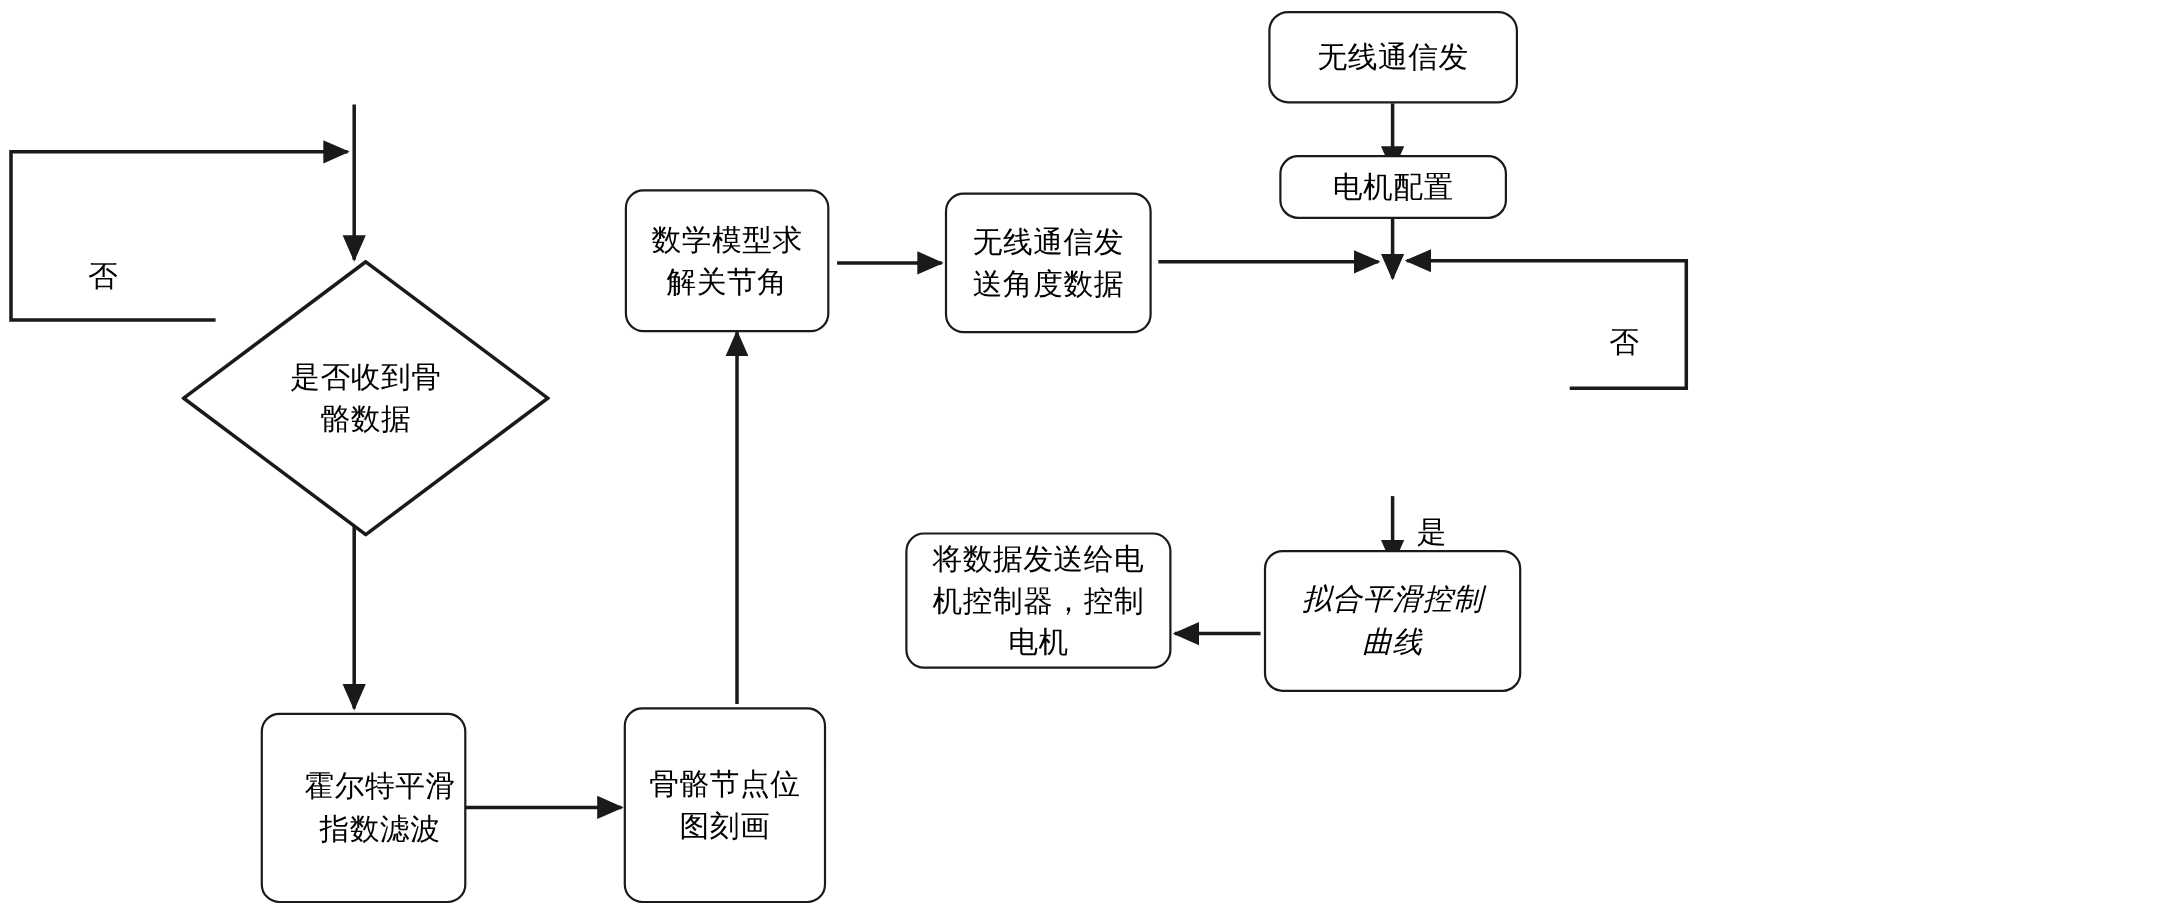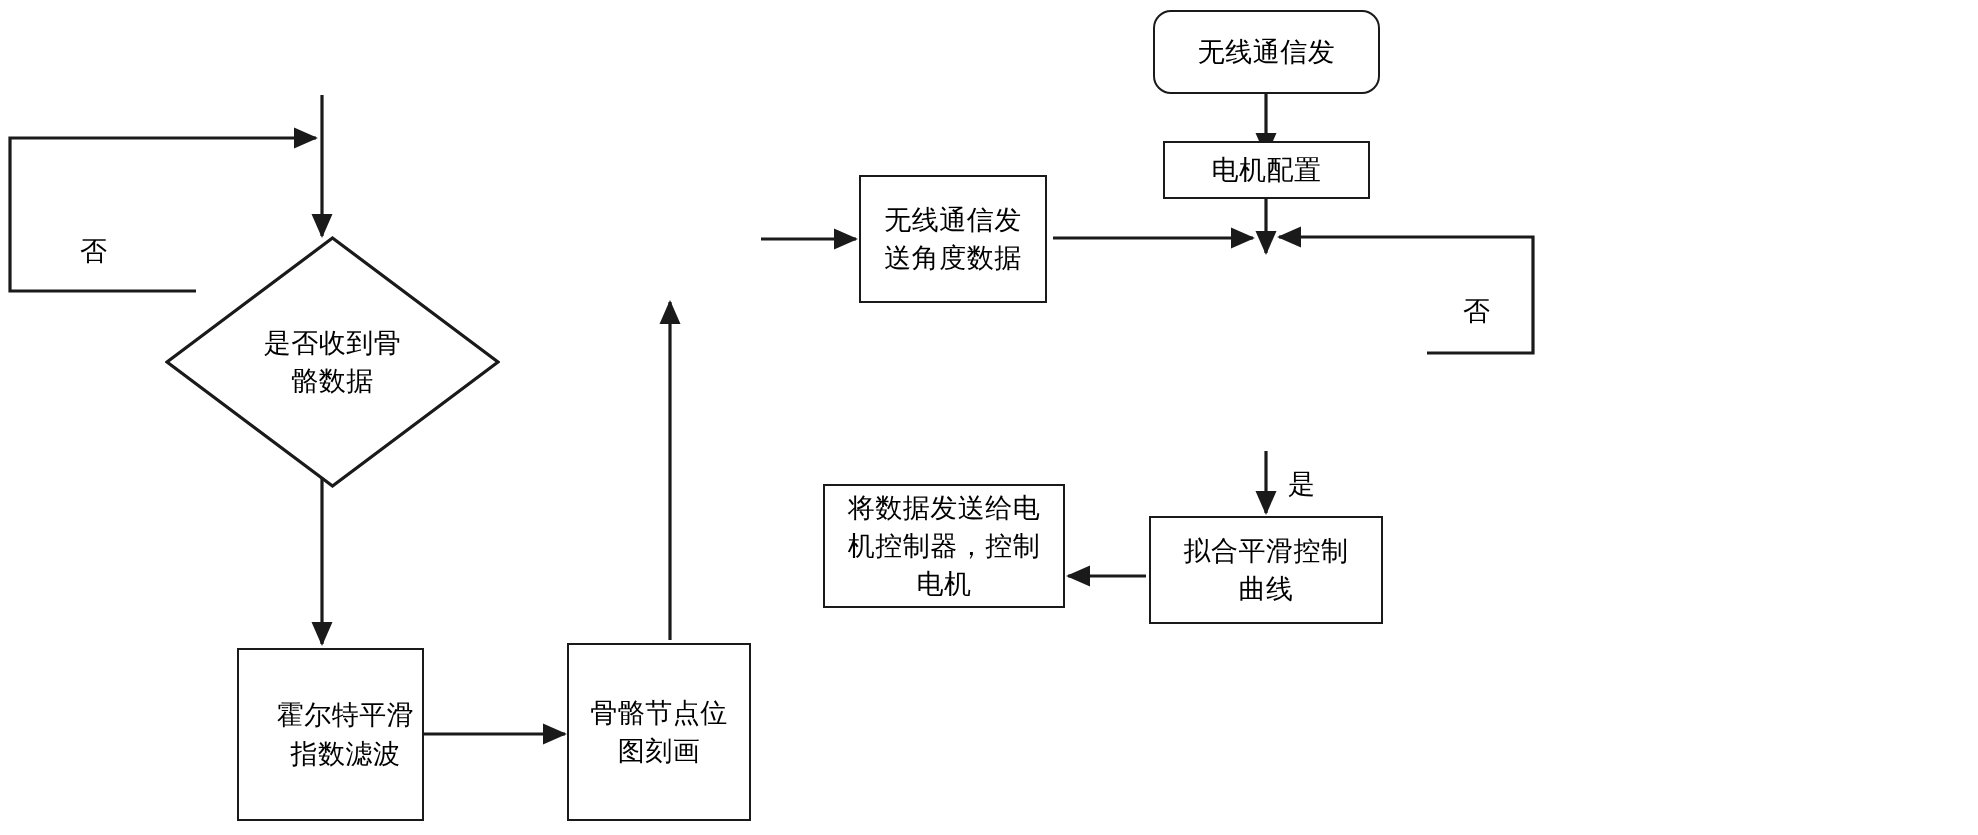--- a/index.html
+++ b/index.html
@@ -32,20 +32,21 @@
     display: flex;
     align-items: center;
     justify-content: center;
     text-align: center;
     color: #000000;
     font-size: 27px;
     line-height: 1.42;
     letter-spacing: 0.5px;
     white-space: pre-line;
     z-index: 3;
+    border-radius: 17px;
   }
   .node.process {
     border: 2.5px solid #1a1a1a;
     background: #ffffff;
   }
   .node.terminal {
     border: 2.5px solid #1a1a1a;
     border-radius: 18px;
     background: #ffffff;
   }
@@ -129,36 +130,40 @@
   <div class="node process" style="left:237px; top:648px; width:187px; height:173px;padding-left:30px;">
     <span>霍尔特平滑
 指数滤波</span>
   </div>
 
   <div class="node process" style="left:567px; top:643px; width:184px; height:178px;">
     <span>骨骼节点位
 图刻画</span>
   </div>
 
+  <div class="node process" style="left:568px; top:172px; width:186px; height:130px;">
+    <span>数学模型求
+解关节角</span>
+  </div>
 
   <div class="node process" style="left:859px; top:175px; width:188px; height:128px;">
     <span>无线通信发
 送角度数据</span>
   </div>
 
   <div class="node terminal" style="left:1153px; top:10px; width:227px; height:84px;">
     <span>无线通信发</span>
   </div>
 
   <div class="node process" style="left:1163px; top:141px; width:207px; height:58px;">
     <span>电机配置</span>
   </div>
 
 
-  <div class="node process" style="left:1149px; top:516px; width:234px; height:108px;">
+  <div class="node process" style="left:1149px; top:500px; width:234px; height:129px;font-style:italic;">
     <span>拟合平滑控制
 曲线</span>
   </div>
 
   <div class="node process" style="left:823px; top:484px; width:242px; height:124px;">
     <span>将数据发送给电
 机控制器，控制
 电机</span>
   </div>
 

